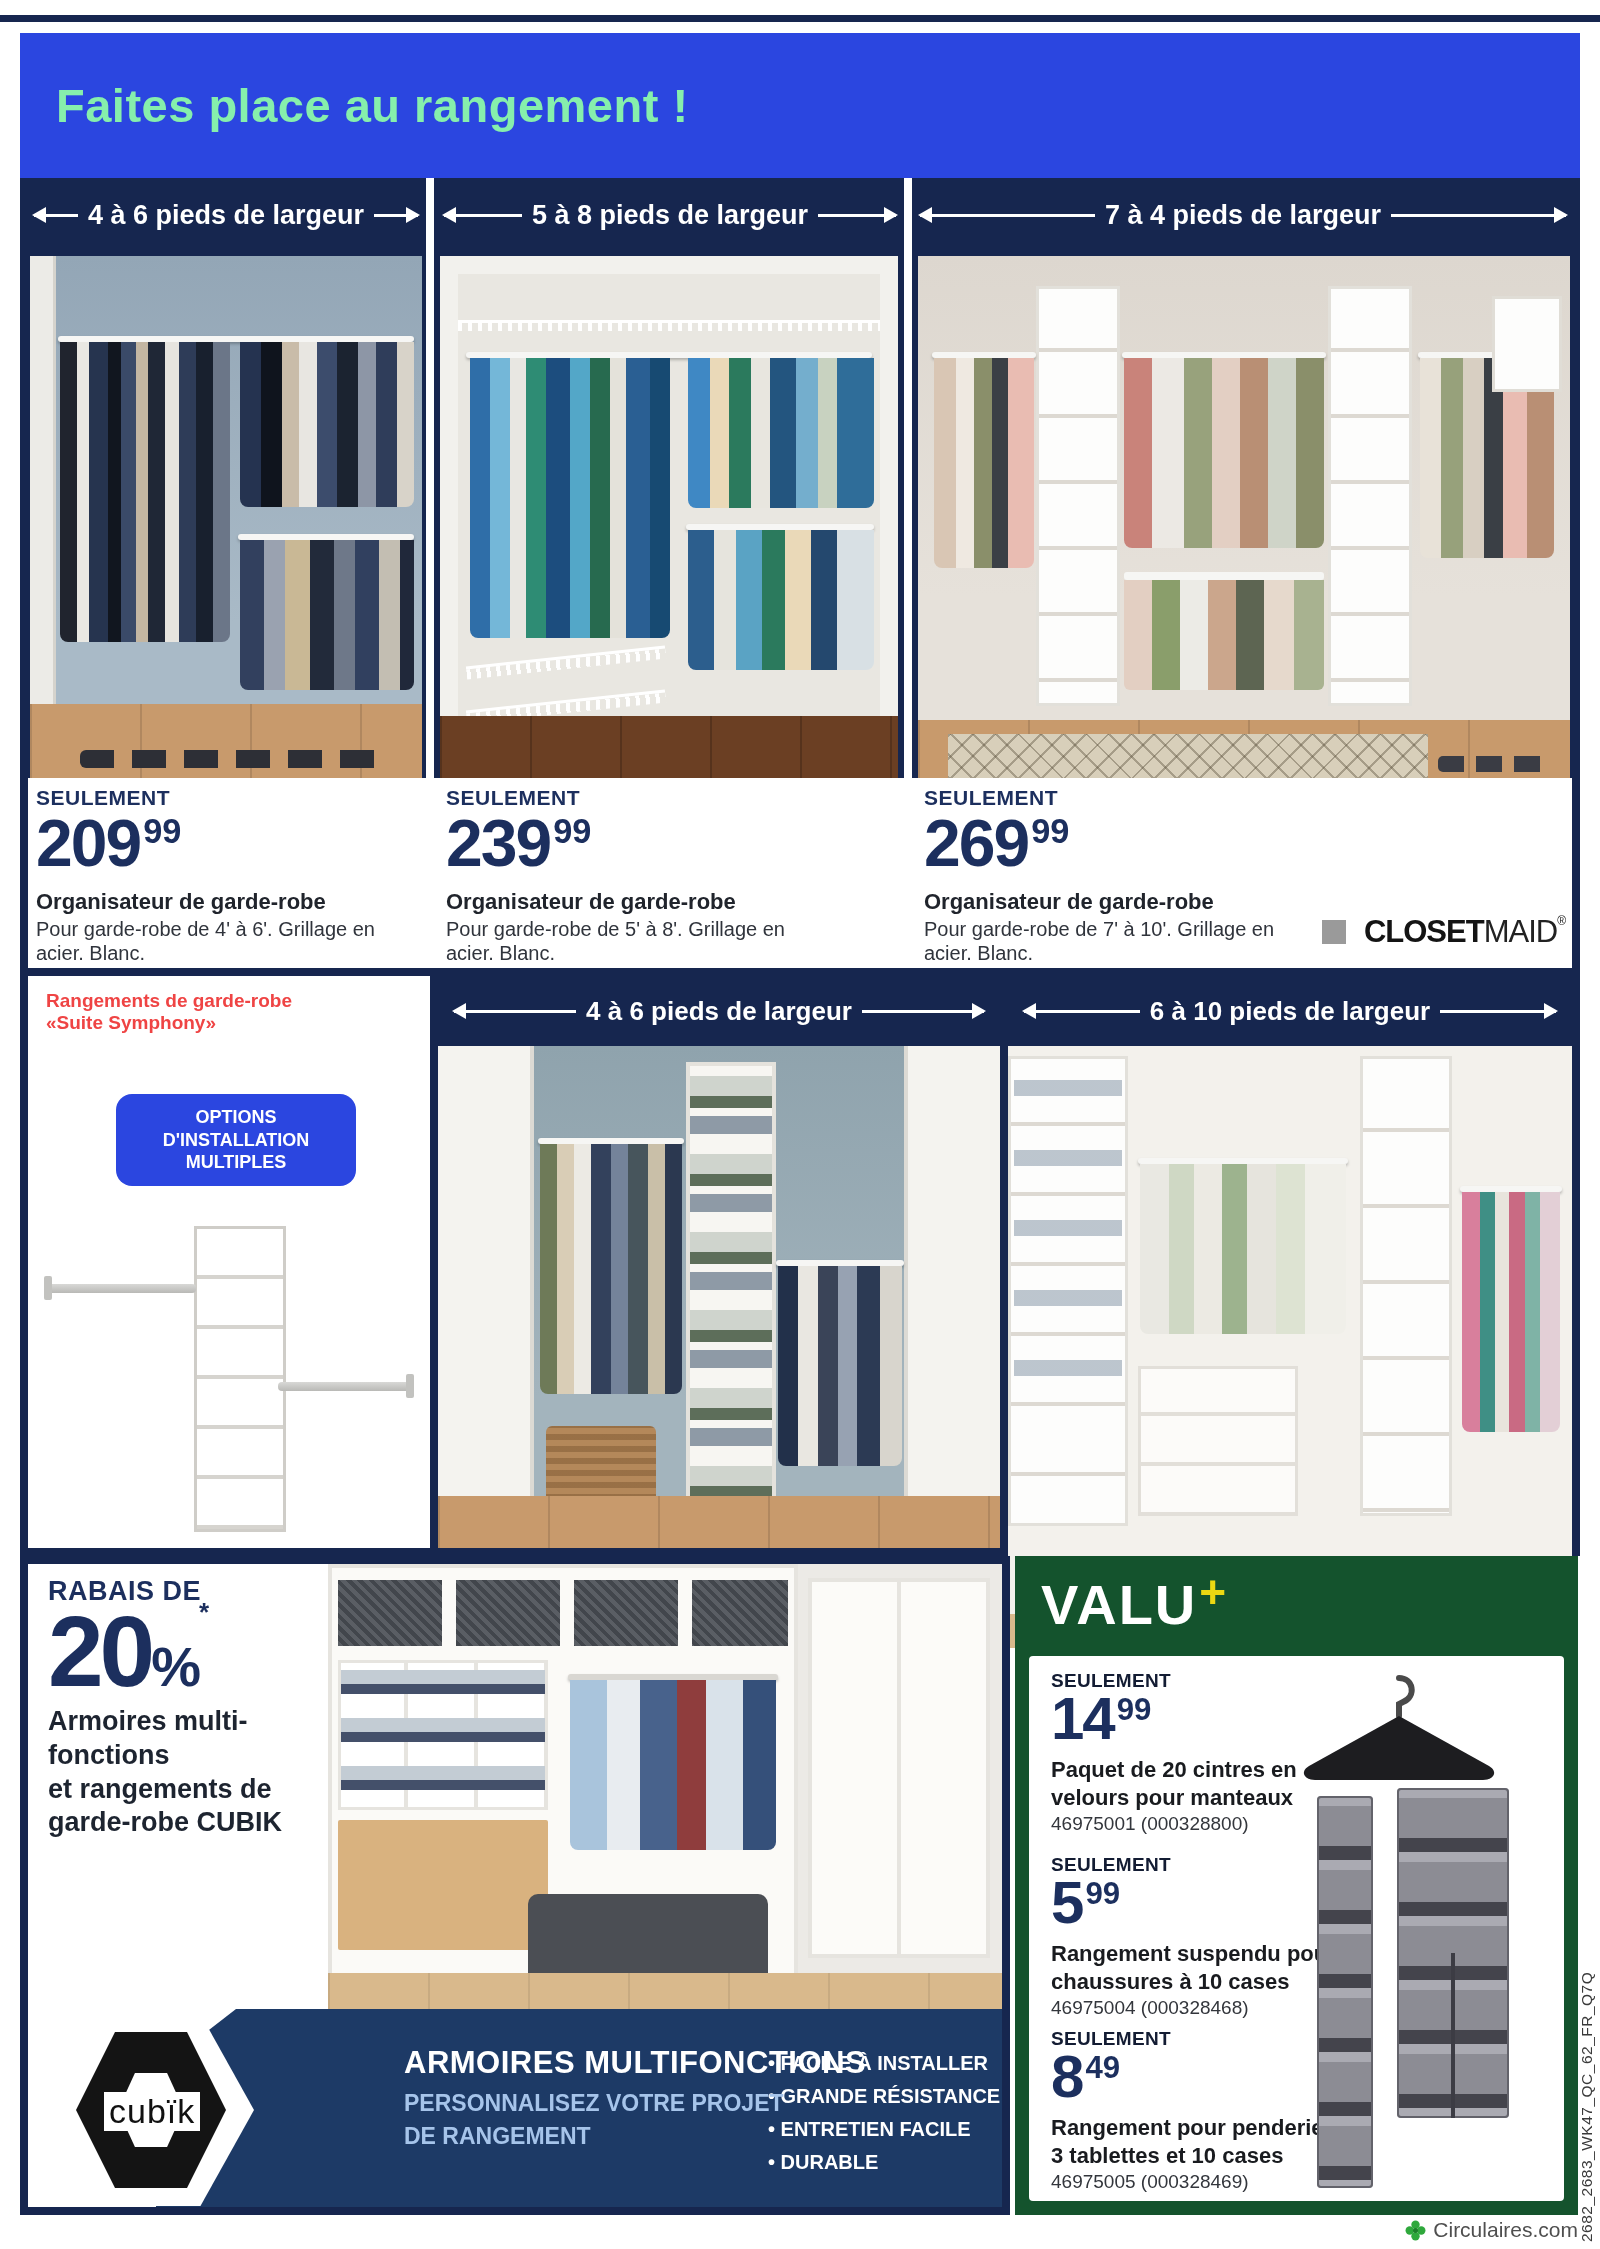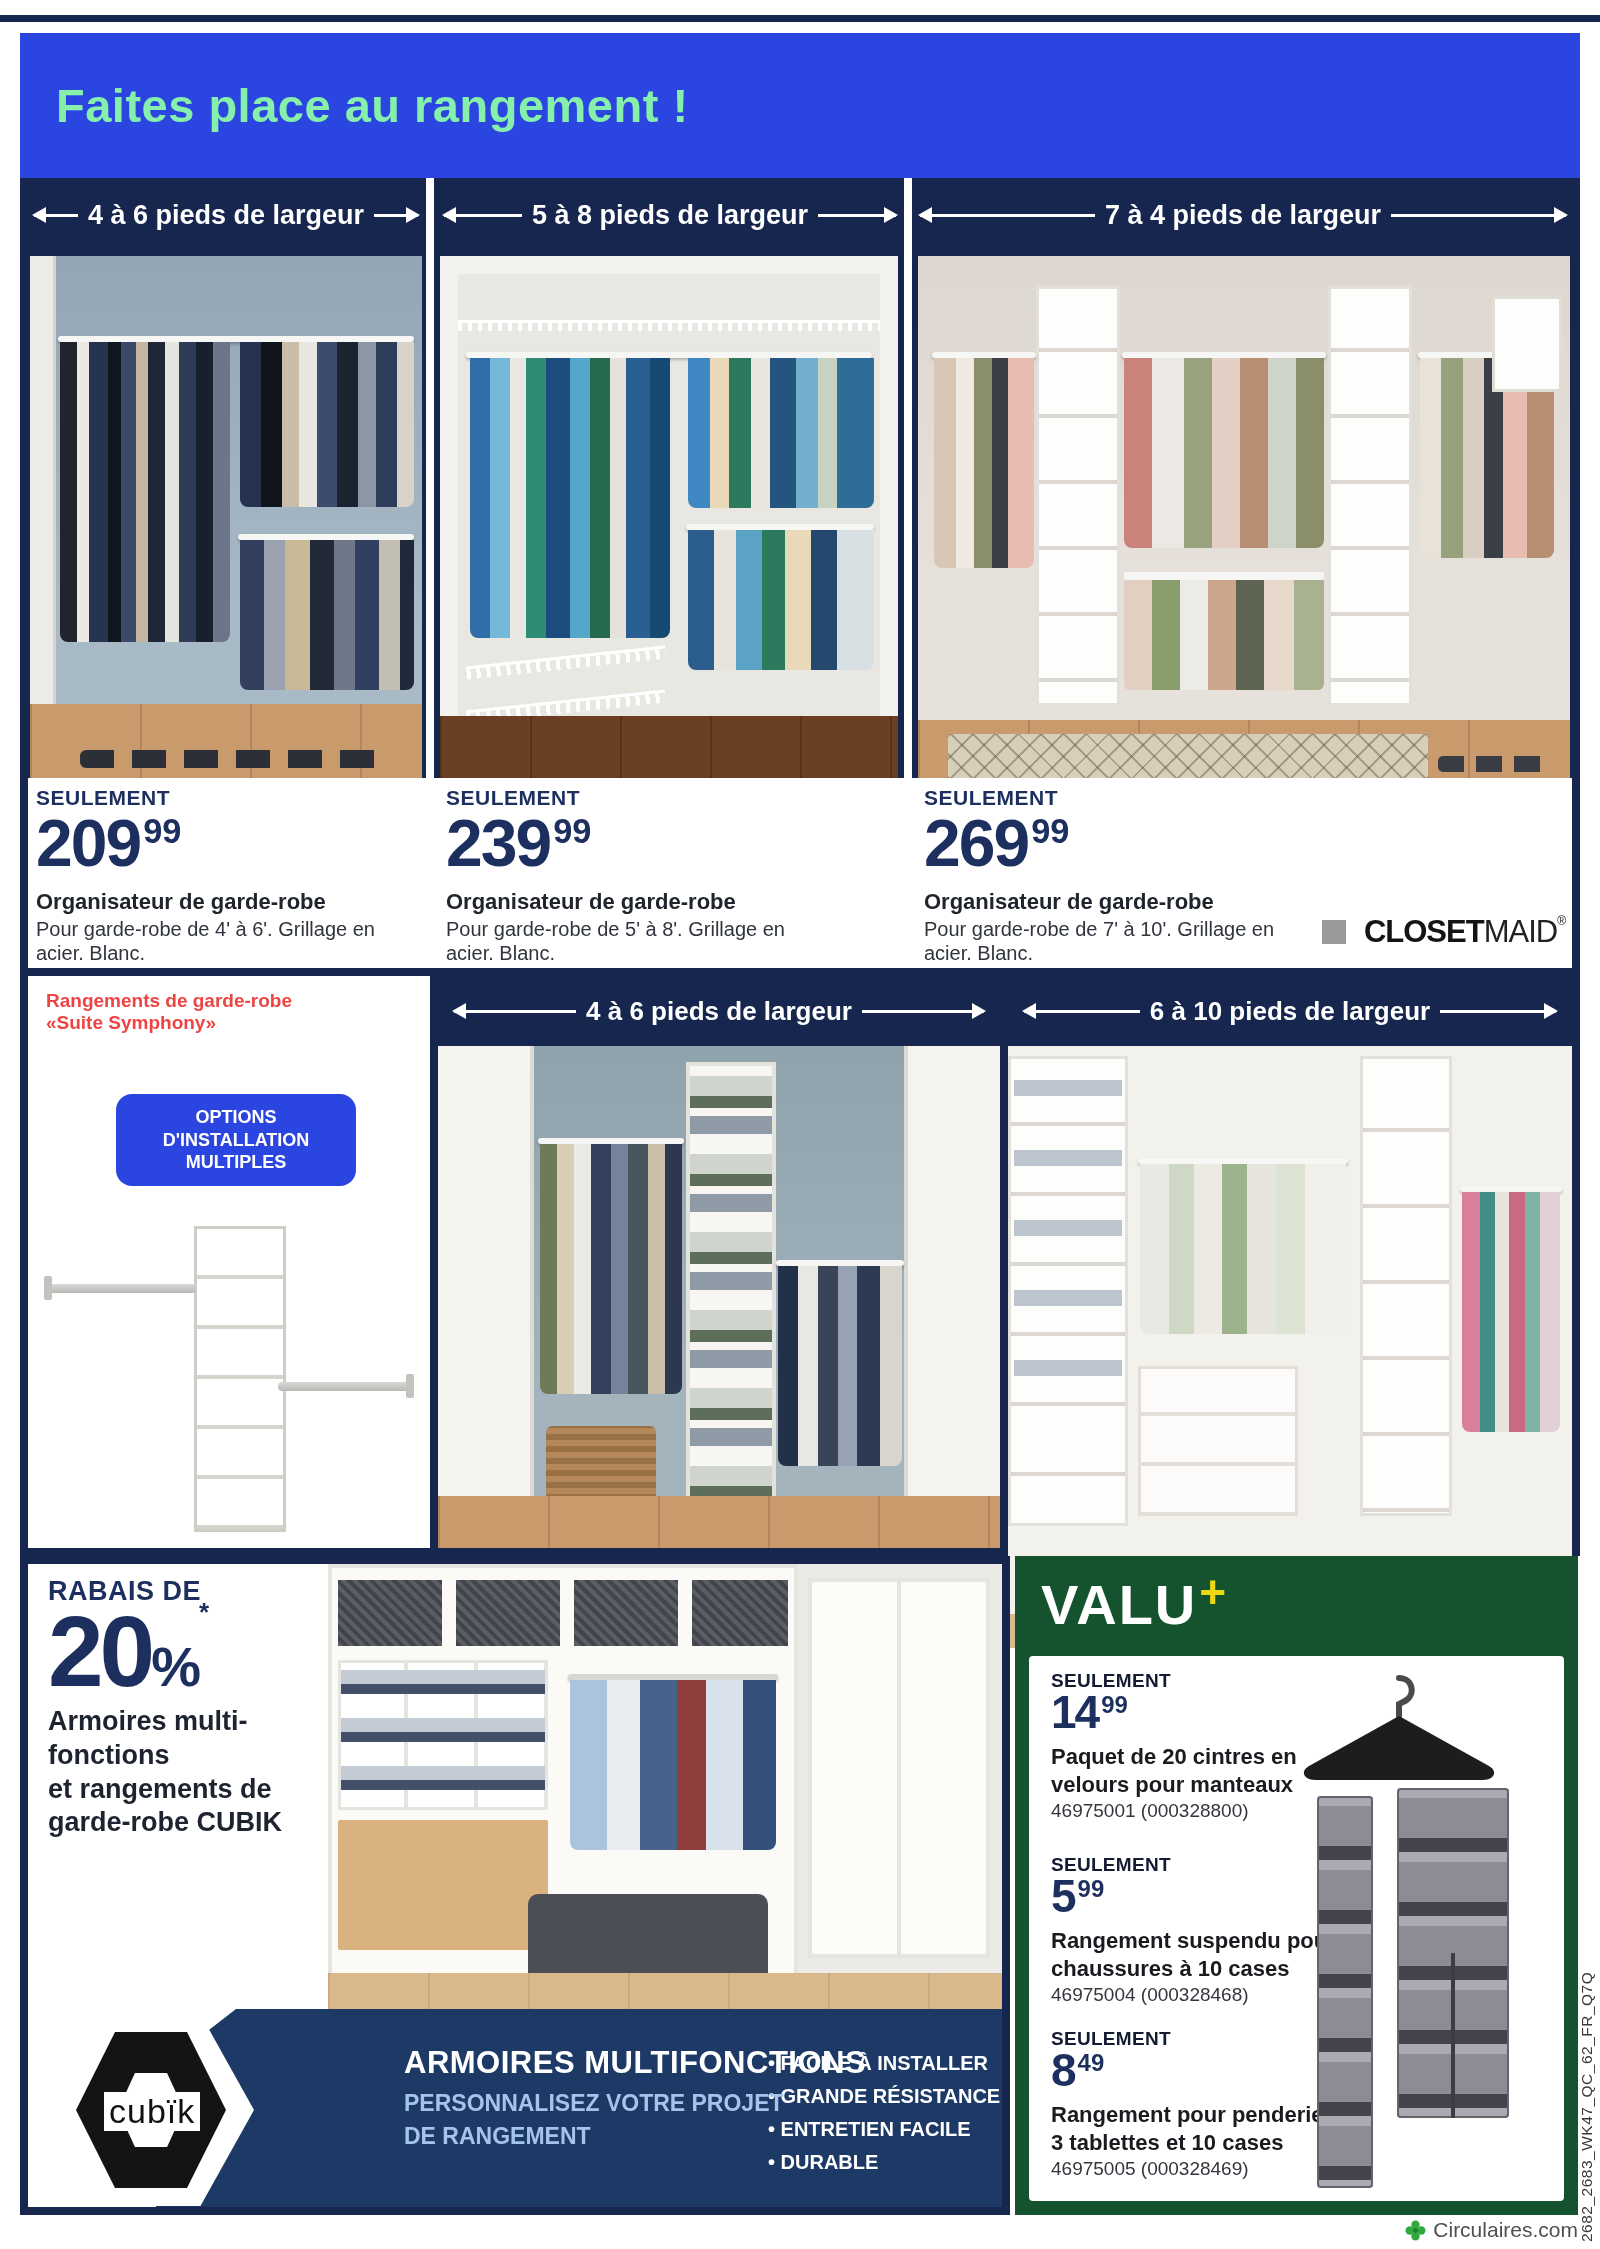--- a/index.html
+++ b/index.html
@@ -72,21 +72,21 @@
   .ban-s{font-size:23px;font-weight:800;color:#a6c4ea;line-height:1.45;}
   .bullets{font-size:20px;font-weight:800;color:#fff;line-height:1.65;}
   .bullets div::before{content:"• ";}
 
   
   .valu{left:1015px;top:1556px;width:563px;height:659px;background:#14532d;}
   .valu-logo{position:absolute;left:26px;top:16px;color:#fff;font-size:56px;font-weight:900;letter-spacing:2px;font-family:"Liberation Sans",sans-serif;}
   .valu-plus{color:#ecd812;font-size:46px;font-weight:900;position:relative;top:-16px;margin-left:2px;}
   .valu-card{position:absolute;left:14px;top:100px;width:535px;height:545px;background:#fff;border-radius:4px;}
   .vb .only{font-size:19px;font-weight:800;color:#131c33;letter-spacing:.3px;}
-  .vb .price{color:#1c2f5e;font-weight:800;font-size:46px;line-height:.9;letter-spacing:-2px;}
+  .vb .price{color:#1c2f5e;font-weight:800;font-size:60px;line-height:.9;letter-spacing:-2px;}
   .vb .vname{font-size:22px;font-weight:800;color:#191b1f;line-height:1.25;margin-top:10px;}
   .vb .vsku{font-size:19px;color:#33363c;margin-top:2px;}
 
   .org{border-radius:4px;box-shadow:inset 0 0 0 2px #63636b;background:repeating-linear-gradient(180deg,#aaaab2 0 10px,#8c8c94 10px 50px,#44444c 50px 64px);}
   .orgsplit{position:absolute;left:48%;width:4%;background:#3c3c44;}
 
   
   .sidecode{position:absolute;left:1578px;top:1778px;width:22px;height:464px;writing-mode:vertical-rl;transform:rotate(180deg);font-size:15.5px;color:#3a3a3a;letter-spacing:.5px;white-space:nowrap;}
   .footer{position:absolute;top:2218px;left:1150px;width:428px;display:flex;justify-content:flex-end;align-items:center;gap:7px;font-size:21px;color:#4f4f4f;}
 

